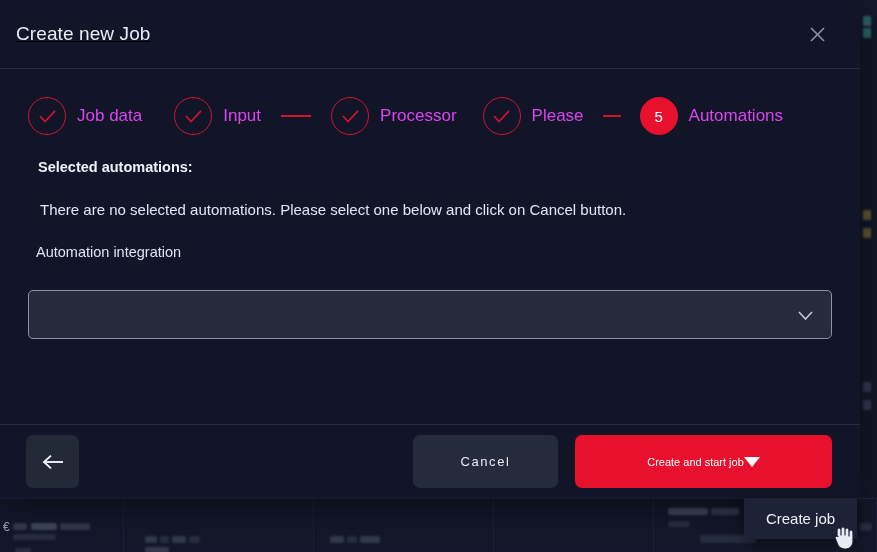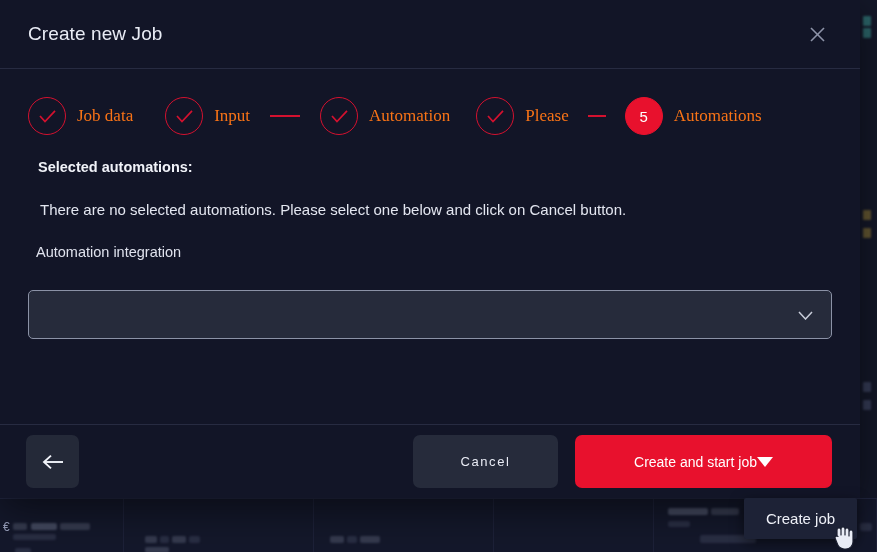--- a/index.html
+++ b/index.html
@@ -94,22 +94,23 @@
     flex-direction: column;
     box-shadow: 0 10px 40px rgba(0,0,0,.55);
   }
 
   .modal-header {
     height: 69px;
     flex: 0 0 69px;
     display: flex;
     align-items: center;
     justify-content: space-between;
-    padding: 0 28px 0 28px;
+    padding: 0 28px 0 16px;
     border-bottom: 1px solid #272b41;
+    text-decoration: underline;
   }
   .modal-title {
     font-size: 19px;
     color: #e9ecf5;
     letter-spacing: .1px;
   }
   .close-btn {
     width: 30px; height: 30px;
     display: flex; align-items: center; justify-content: center;
     color: #8d93a8;
@@ -151,23 +152,22 @@
     background: transparent;
   }
   .step-circle.active {
     background: #e8112d;
     border: 1.5px solid #e8112d;
     color: #ffffff;
     font-size: 15px;
   }
   .step-label {
     font-size: 17px;
-    color: #f97316;
+    color: #d946ef;
     white-space: nowrap;
-    font-family: Liberation Serif, serif;
   }
   .step-connector {
     height: 1.5px;
     background: #d4112f;
     flex: 0 0 auto;
   }
   .gap-plain { flex: 0 0 auto; }
 
   
   .selected-title {
@@ -248,21 +248,21 @@
     font-family: "Liberation Sans", sans-serif;
     margin-right: 17px;
   }
   .create-btn {
     height: 53px;
     min-width: 257px;
     background: #e8112d;
     border: none;
     border-radius: 7px;
     color: #ffffff;
-    font-size: 14px;
+    font-size: 11px;
     display: flex;
     align-items: center;
     justify-content: center;
     padding: 0 16px;
     cursor: pointer;
     font-family: "Liberation Sans", sans-serif;
   }
   .caret-down {
     width: 0; height: 0;
     border-left: 8px solid transparent;
@@ -387,21 +387,21 @@
         <div class="gap-plain" style="width:20px;"></div>
         <div class="step-connector" style="width:30px;"></div>
         <div class="gap-plain" style="width:20px;"></div>
 
         <div class="step">
           <div class="step-circle done">
             <svg width="19" height="15" viewBox="0 0 19 15" aria-hidden="true">
               <polyline points="2,7 7,12.5 17,1.8" fill="none" stroke="#d4112f" stroke-width="1.7"></polyline>
             </svg>
           </div>
-          <span class="step-label">Automation</span>
+          <span class="step-label">Processor</span>
         </div>
         <div class="gap-plain" style="width:26px;"></div>
 
         <div class="step">
           <div class="step-circle done">
             <svg width="19" height="15" viewBox="0 0 19 15" aria-hidden="true">
               <polyline points="2,7 7,12.5 17,1.8" fill="none" stroke="#d4112f" stroke-width="1.7"></polyline>
             </svg>
           </div>
           <span class="step-label">Please</span>

